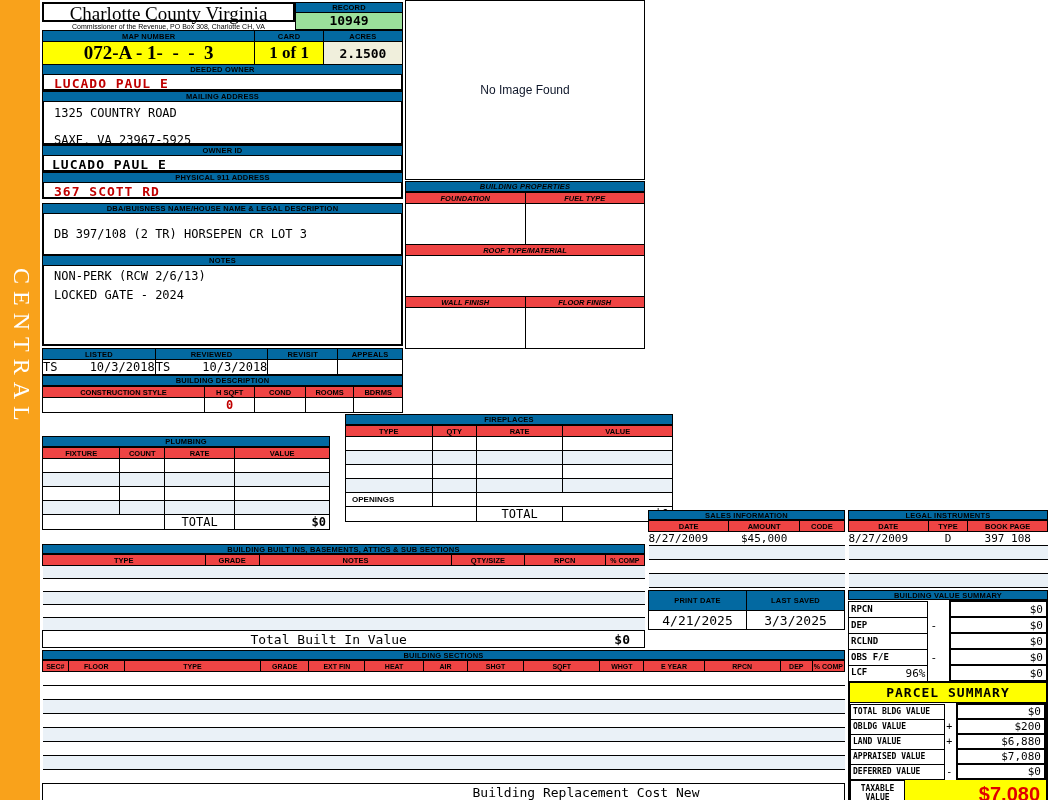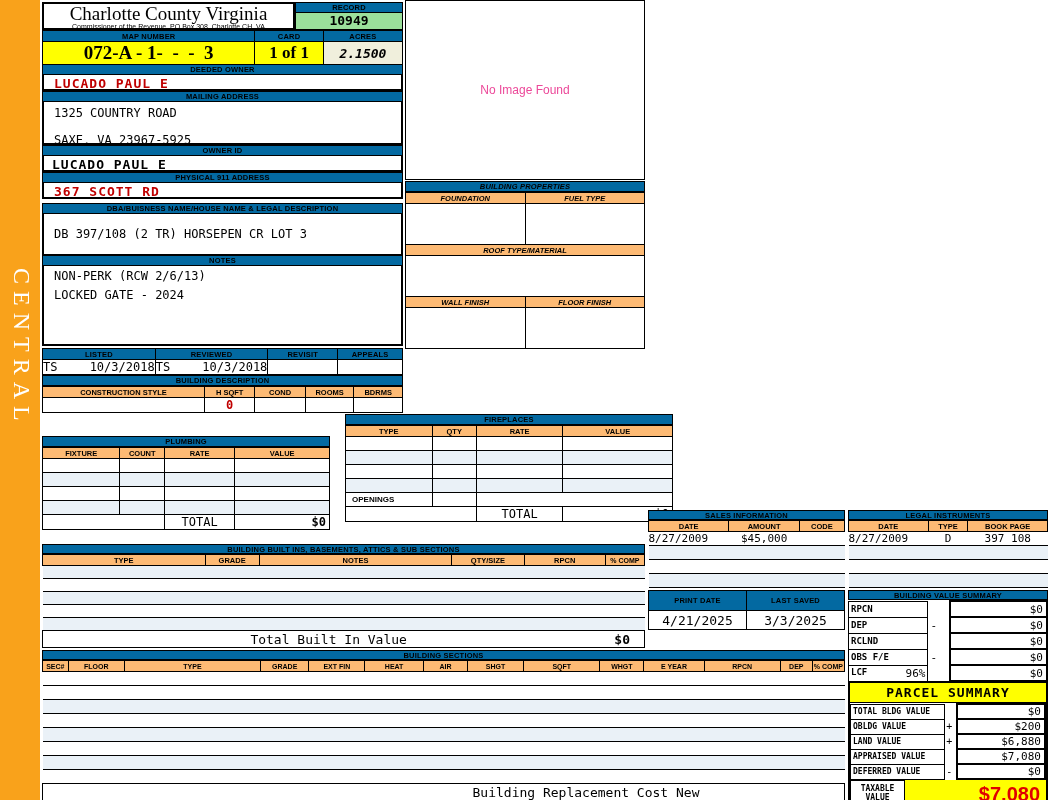--- a/index.html
+++ b/index.html
@@ -15,50 +15,50 @@
            font-family:"Liberation Serif", serif; font-size:24px; color:#fff;
            letter-spacing:7px; }
 
   
   .bar { background:#0369a1; border:1px solid #000; font-weight:bold; font-size:7.5px;
          text-align:center; line-height:9px; height:11px; letter-spacing:.2px; }
   .box { border:2px solid #000; background:#fff; }
   table { border-collapse:collapse; width:100%; table-layout:fixed; }
   td,th { overflow:hidden; white-space:nowrap; }
   .chdr { font-weight:bold; font-size:7.5px; text-align:center; border:1px solid #000;
-          background:#fdba74; height:11px; line-height:9px; }
+          background:#ef4444; height:11px; line-height:9px; }
   .cell { border:1px solid #000; height:14px; }
   .stripe { height:14px; border-bottom:1px solid #000; }
   .lt { background:#EAF1F7; }
   .mono { font-family:"DejaVu Sans Mono", monospace; }
   .red { color:#C00000; }
   .bold { font-weight:bold; }
 
   
-  .countybox { left:42px; top:2px; width:253px; height:28px; text-align:center; }
+  .countybox { left:42px; top:2px; width:253px; height:20px; text-align:center; }
   .countytitle { font-family:"Liberation Serif", serif; font-size:19px; line-height:19px; }
   .countysub { font-size:7px; line-height:7px; }
   .recordbox { left:295px; top:2px; width:108px; height:28px; }
   .recordval { background:#9BE09B; border:1px solid #000; border-top:none; height:17px;
                text-align:center; font-size:13px; font-weight:bold; line-height:15px; }
 
   .maptbl { left:42px; top:30px; width:361px; }
   .maptbl td.val { border:1px solid #000; height:23px; text-align:center; }
   .yellow { background:#FFFF00; }
-  .cream { background:#F0EFDC;font-style:italic; }
+  .cream { background:#F0EFDC; }
   .mapnum { font-family:"Liberation Serif", serif; font-size:19px; font-weight:bold; white-space:pre; }
   .cardval { font-family:"Liberation Serif", serif; font-size:17px; font-weight:bold; }
   .acresval { font-size:13px; font-weight:bold; }
 
   .field { left:42px; width:361px; }
   .fieldval { border:2px solid #000; border-top:none; background:#fff; padding:1px 4px 0 10px; }
 
   
   .photo { left:405px; top:0; width:240px; height:180px; border:1px solid #000;
-           display:flex; align-items:center; justify-content:center; font-size:12px; color:#ec4899; }
+           display:flex; align-items:center; justify-content:center; font-size:12px; color:#0f172a; }
   .bprops { left:405px; top:181px; width:240px;font-style:italic; }
   .bprops .empty2 td { border:1px solid #000; height:41px; }
 
   
   .totrow td { border:1px solid #000; height:15px; font-size:12px; }
 
   
   .flattd { border:none; border-bottom:1px solid #000; height:14px; font-size:11px; }
 
   

